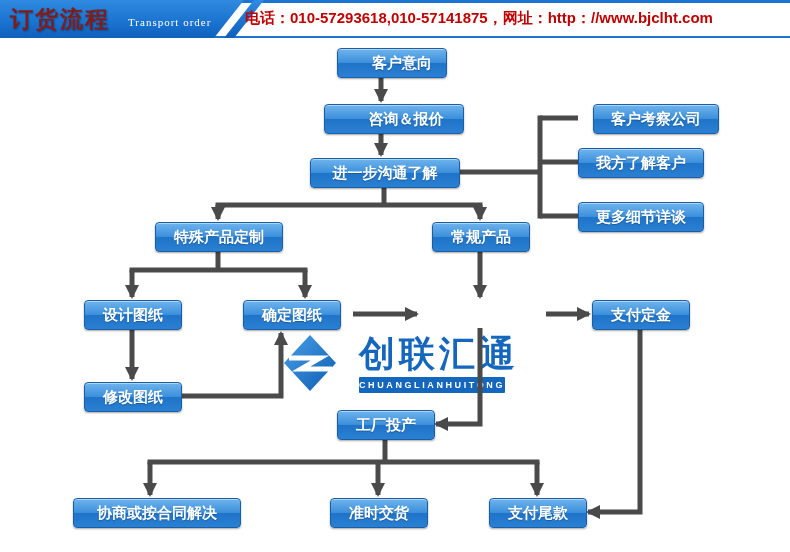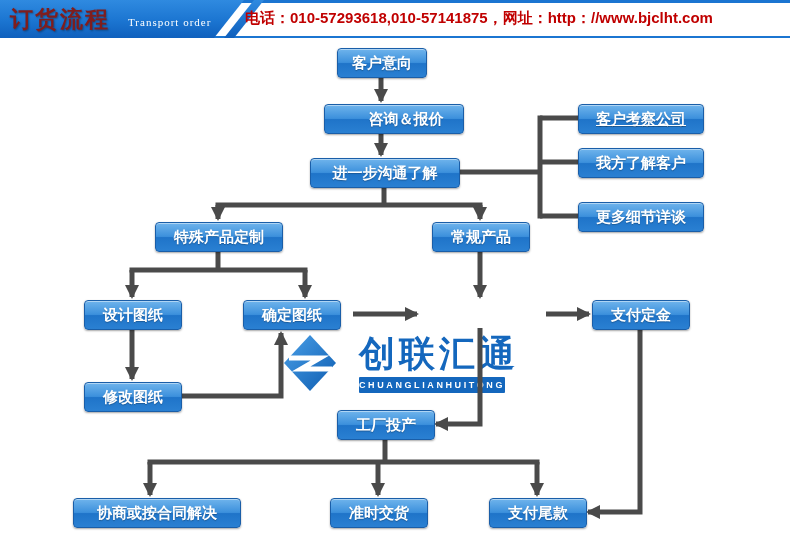--- a/index.html
+++ b/index.html
@@ -121,24 +121,24 @@
       <path d="M480,250 L480,297" marker-end="url(#ah)"></path>
       <path d="M546,314 L589,314" marker-end="url(#ah)"></path>
       <path d="M480,328 L480,424 L436,424" marker-end="url(#ah)"></path>
       <path d="M640,328 L640,512 L588,512" marker-end="url(#ah)"></path>
       <path d="M150,462 L150,495" marker-end="url(#ah)"></path>
       <path d="M378,462 L378,495" marker-end="url(#ah)"></path>
       <path d="M537,462 L537,495" marker-end="url(#ah)"></path>
     </g>
   </svg>
 
-  <div class="node" style="left:337px;top:48px;width:88px;height:28px;">客户意向</div>
+  <div class="node" style="left:337px;top:48px;width:88px;height:28px;padding-left:20px;">客户意向</div>
   <div class="node" style="left:324px;top:104px;width:114px;height:28px;padding-left:24px;">咨询＆报价</div>
   <div class="node" style="left:310px;top:158px;width:148px;height:28px;">进一步沟通了解</div>
-  <div class="node" style="left:578px;top:104px;width:124px;height:28px;text-decoration:underline;">客户考察公司</div>
+  <div class="node" style="left:593px;top:104px;width:124px;height:28px;">客户考察公司</div>
   <div class="node" style="left:578px;top:148px;width:124px;height:28px;">我方了解客户</div>
   <div class="node" style="left:578px;top:202px;width:124px;height:28px;">更多细节详谈</div>
   <div class="node" style="left:155px;top:222px;width:126px;height:28px;">特殊产品定制</div>
   <div class="node" style="left:432px;top:222px;width:96px;height:28px;">常规产品</div>
   <div class="node" style="left:84px;top:300px;width:96px;height:28px;">设计图纸</div>
   <div class="node" style="left:243px;top:300px;width:96px;height:28px;">确定图纸</div>
   <div class="node" style="left:592px;top:300px;width:96px;height:28px;">支付定金</div>
   <div class="node" style="left:84px;top:382px;width:96px;height:28px;">修改图纸</div>
   <div class="node" style="left:337px;top:410px;width:96px;height:28px;">工厂投产</div>
   <div class="node" style="left:73px;top:498px;width:166px;height:28px;">协商或按合同解决</div>

